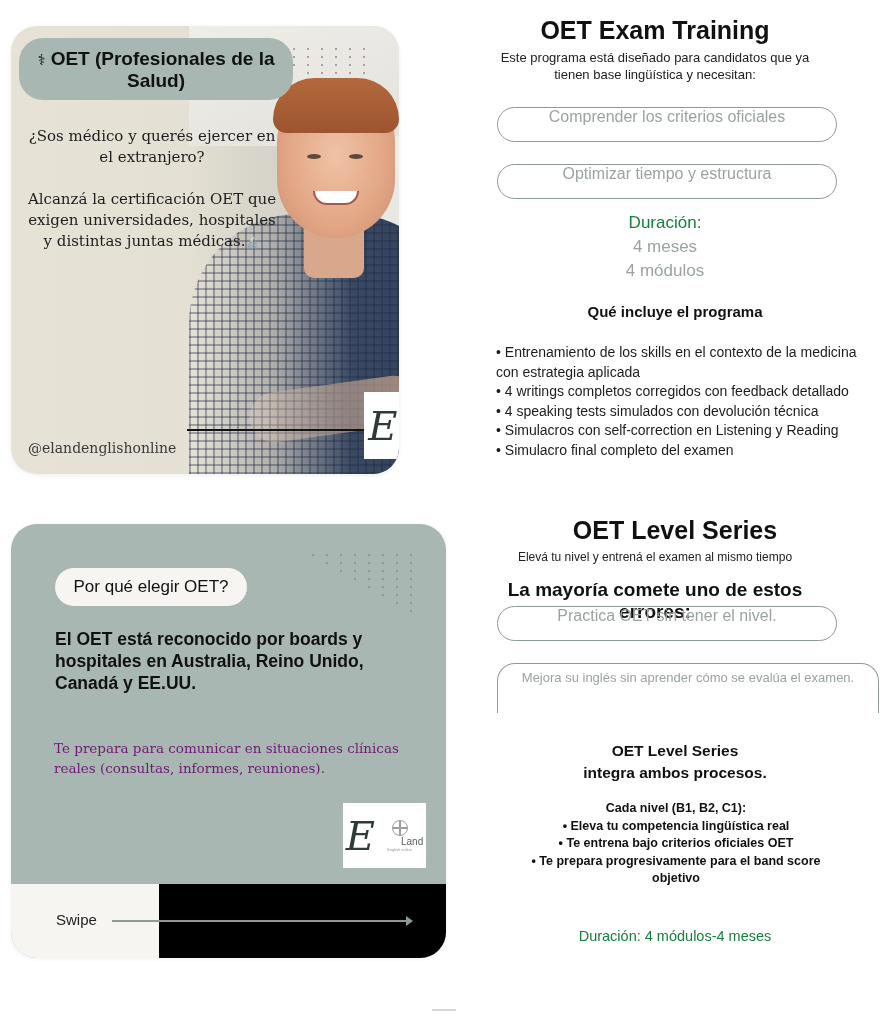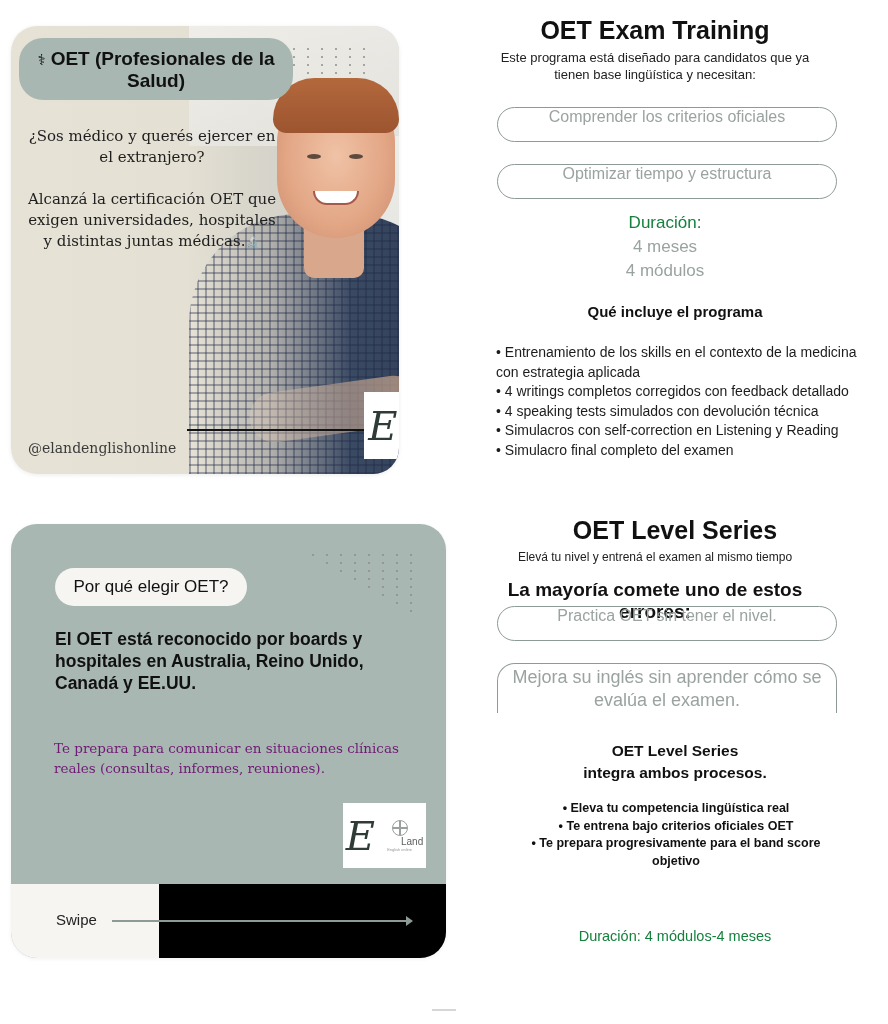--- a/index.html
+++ b/index.html
@@ -347,28 +347,29 @@
   <div class="swipe-label">Swipe</div>
   <div class="swipe-line"></div>
   <div class="swipe-arrow"></div>
 </div>
 
 <div class="center h1" style="left:520px; top:516px; width:310px;">OET Level Series</div>
 <div class="center" style="left:496px; top:550px; width:318px; font-size:12px; color:#222;">Elevá tu nivel y entrená el examen al mismo tiempo</div>
 <div class="center" style="left:496px; top:579px; width:318px; font-size:19px; font-weight:700;">La mayoría comete uno de estos errores:</div>
 
 <div class="outline-pill" style="left:497px; top:606px; width:340px; height:35px; line-height:18px;">Practica OET sin tener el nivel.</div>
-<div class="outline-pill" style="left:497px; top:663px; width:340px; height:50px; line-height:23px; font-size:18px; border-bottom:none; border-radius:18px 18px 0 0; padding:2px 10px 0;">Mejora su inglés sin aprender cómo se evalúa el examen.</div>
+<div class="outline-pill" style="left:497px; top:663px; width:382px; height:50px; line-height:23px; font-size:13px; border-bottom:none; border-radius:18px 18px 0 0; padding:2px 10px 0;">Mejora su inglés sin aprender cómo se evalúa el examen.</div>
 
 <div class="center" style="left:540px; top:740px; width:270px; font-size:15.5px; font-weight:700; line-height:22px;">
   <div>OET Level Series</div>
   <div>integra ambos procesos.</div>
 </div>
 
 <div class="center" style="left:510px; top:800px; width:332px; font-size:12.5px; font-weight:700; line-height:17.5px;">
+  <div>Cada nivel (B1, B2, C1):</div>
   <div>• Eleva tu competencia lingüística real</div>
   <div>• Te entrena bajo criterios oficiales OET</div>
   <div>• Te prepara progresivamente para el band score objetivo</div>
 </div>
 
 <div class="center gray-strong" style="left:530px; top:928px; width:290px; font-size:14.5px;">Duración:  4 módulos-4 meses</div>
 
 <div class="bottom-mark"></div>
 
 </body></html>

